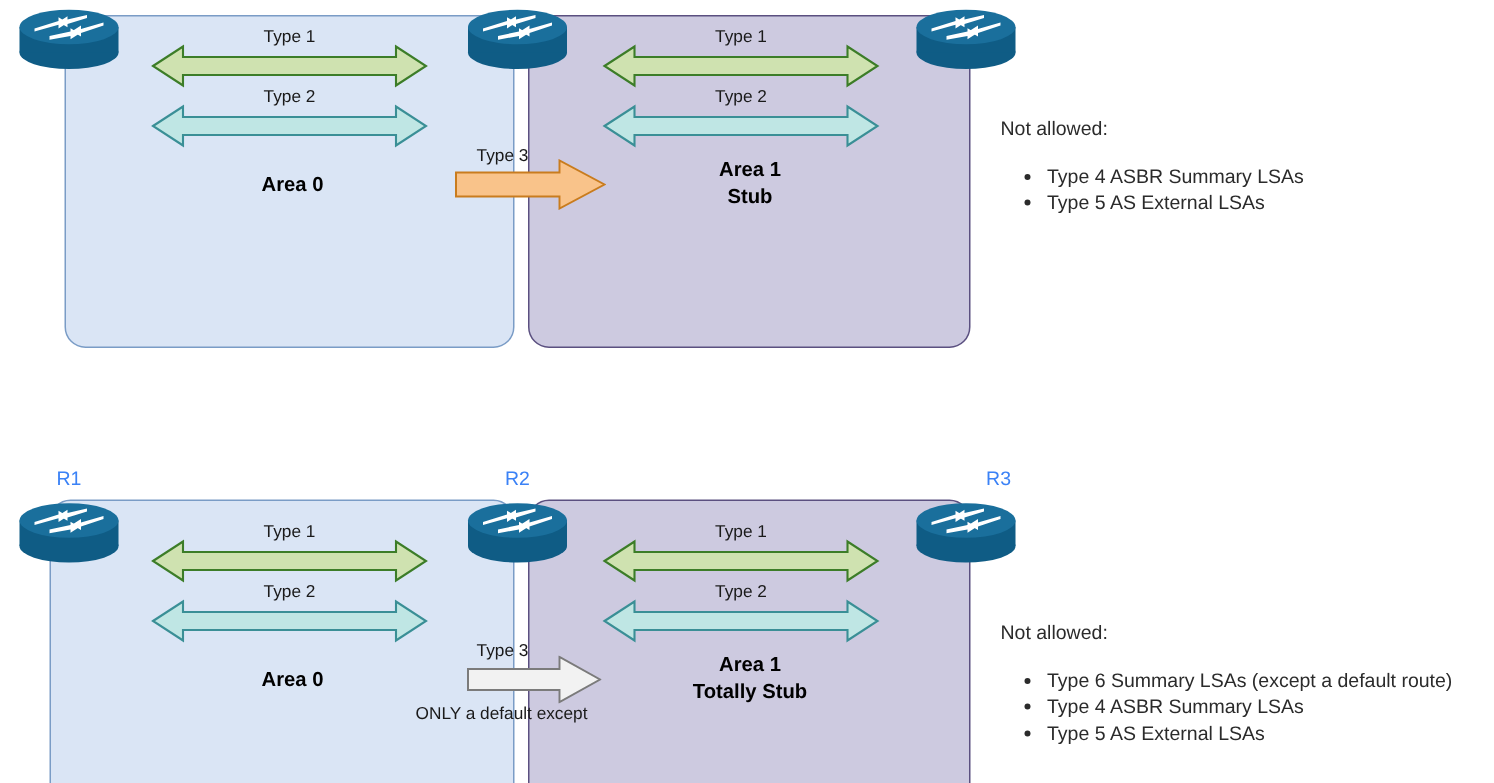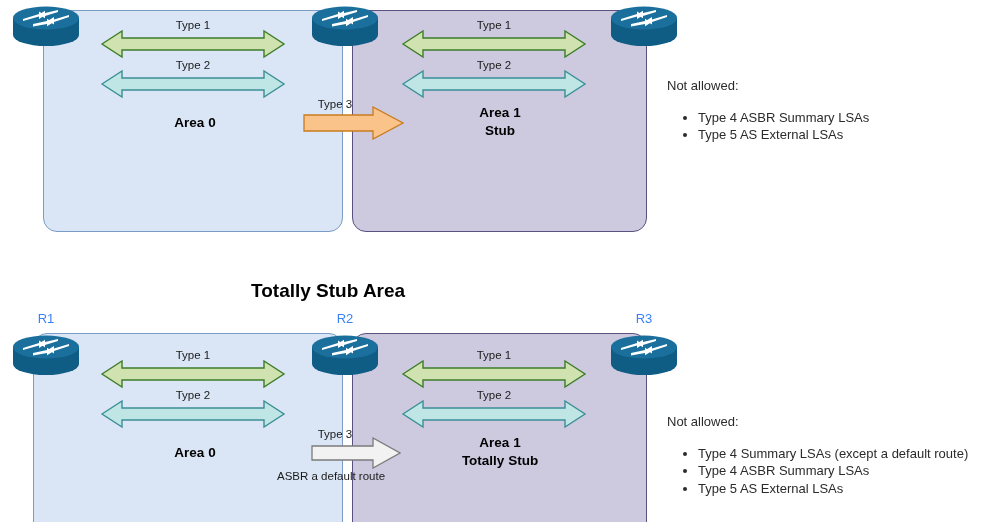--- a/index.html
+++ b/index.html
@@ -188,25 +188,24 @@
   <div class="arrow-label" style="left:300px; top:98px; width:70px;">Type 3</div>
 
   <div class="notallowed" style="left:652px; top:78px; width:340px;">
     <div class="na-title">Not allowed:</div>
     <ul>
       <li>Type 4 ASBR Summary LSAs</li>
       <li>Type 5 AS External LSAs</li>
     </ul>
   </div>
 
-  <div class="section-title" style="left:251px; top:280px;">Totally Stub Area</div>
 
   <div class="router-label" style="left:16px; top:311px;">R1</div>
   <div class="router-label" style="left:315px; top:311px;">R2</div>
-  <div class="router-label" style="left:614px; top:311px;">R3</div>
+  <div class="router-label" style="left:614px; top:311px;text-align:right;">R3</div>
 
   <div class="area-box area-blue" style="left:33px; top:333px; width:310px; height:200px; border-bottom-left-radius:0; border-bottom-right-radius:0;"></div>
 
   <div class="area-box area-purple" style="left:352px; top:333px; width:295px; height:200px; border-bottom-left-radius:0; border-bottom-right-radius:0;"></div>
 
   <div class="area-label" style="left:120px; top:444px; width:150px;">Area 0</div>
 
   <div class="area-label" style="left:425px; top:434px; width:150px;">Area 1
 Totally Stub</div>
 
@@ -279,24 +278,24 @@
     </svg>
   </div>
   <div class="arrow-label" style="left:429px; top:389px; width:130px;">Type 2</div>
 
   <div class="rarrow" style="left:311px; top:437px;">
     <svg width="90" height="32" viewBox="0 0 90 32">
       <path d="M1 9 L62 9 L62 1 L89 16 L62 31 L62 23 L1 23 Z" fill="#f2f2f2" stroke="#7b7b7b" stroke-width="1.3" stroke-linejoin="miter"></path>
     </svg>
   </div>
   <div class="arrow-label" style="left:300px; top:428px; width:70px;">Type 3</div>
-  <div class="note-under" style="left:277px; top:470px;">ASBR a default route</div>
+  <div class="note-under" style="left:277px; top:470px;">ONLY a default except</div>
 
   <div class="notallowed" style="left:652px; top:414px; width:344px;">
     <div class="na-title">Not allowed:</div>
     <ul>
-      <li>Type 4 Summary LSAs (except a default route)</li>
+      <li>Type 6 Summary LSAs (except a default route)</li>
       <li>Type 4 ASBR Summary LSAs</li>
       <li>Type 5 AS External LSAs</li>
     </ul>
   </div>
 
 </div>
 
 </body></html>

